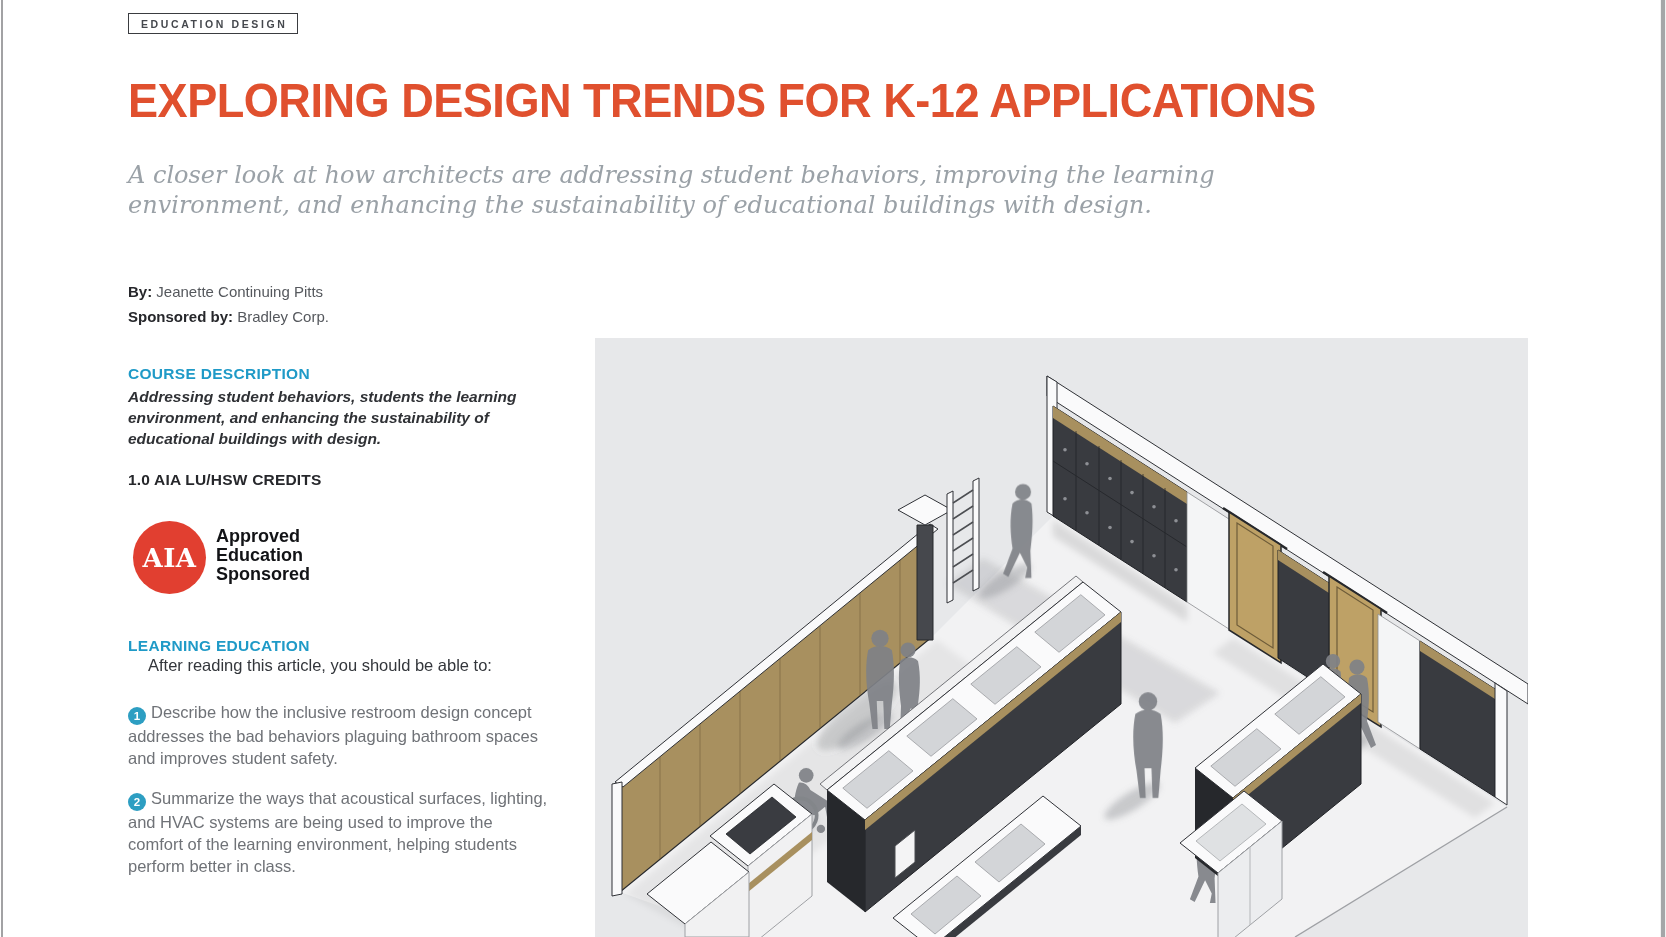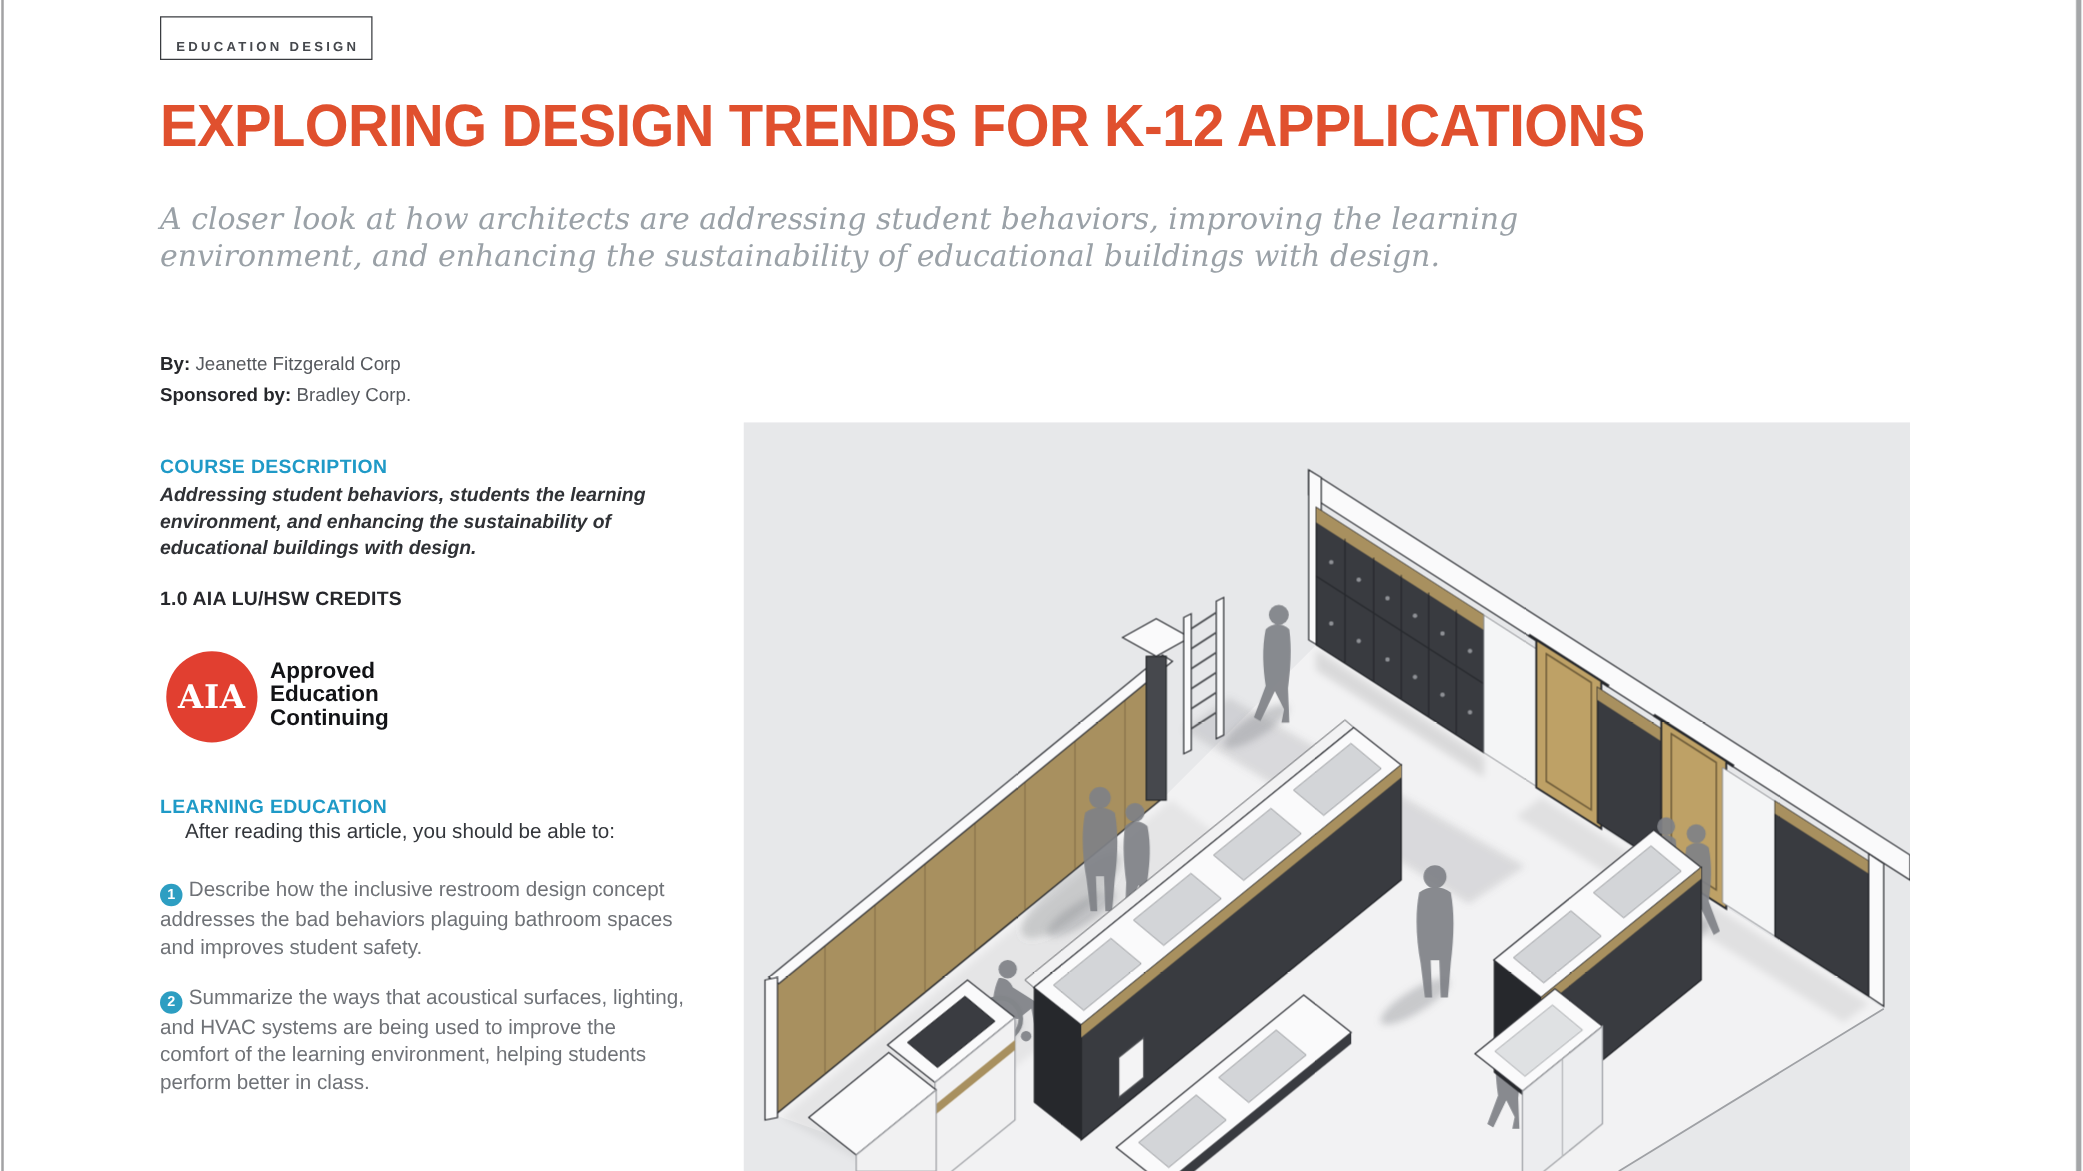--- a/index.html
+++ b/index.html
@@ -7,21 +7,21 @@
     --aia-red:#E13F30; --text-dark:#26272B; --text-gray:#6F7277;
     --text-light-gray:#9AA1A7; --wood:#A8905F; --charcoal:#393B40; --scene-bg:#E7E8EA;
   }
   *{margin:0;padding:0;box-sizing:border-box;}
   html,body{width:1666px;height:937px;overflow:hidden;}
   body{background:#fff;font-family:"Liberation Sans",sans-serif;position:relative;}
   .page{position:absolute;inset:0;background:#fff;}
   .left-edge{position:absolute;left:1px;top:0;width:2px;height:937px;background:#A2A2A4;}
 
   .category-tag{position:absolute;left:128px;top:13px;border:1px solid #3A3C40;color:#45484D;
-    font-size:10.5px;font-weight:bold;letter-spacing:2.6px;padding:18px 10px 3px 12px;}
+    font-size:10.5px;font-weight:bold;letter-spacing:2.6px;padding:4px 10px 3px 12px;}
 
   .page-title{position:absolute;left:128px;top:72px;color:var(--accent-orange);
     font-size:46px;font-weight:bold;letter-spacing:-.5px;white-space:nowrap;
     transform:scale(.98,1.04);transform-origin:left top;}
 
   .page-subtitle{position:absolute;left:128px;top:160px;width:1150px;
     font-family:"DejaVu Serif",serif;font-style:italic;font-size:24px;line-height:30px;
     color:var(--text-light-gray);}
 
   .meta{position:absolute;left:128px;top:279px;font-size:15px;line-height:25px;color:#55585D;}
@@ -78,39 +78,39 @@
 
   <div class="category-tag">EDUCATION DESIGN</div>
 
   <h1 class="page-title">EXPLORING DESIGN TRENDS FOR K-12 APPLICATIONS</h1>
 
   <p class="page-subtitle">A closer look at how architects are addressing student behaviors, improving the learning environment, and enhancing the sustainability of educational buildings with design.</p>
 
   <div class="meta">
     <div>
       <b>By:</b>
-      <span>Jeanette Fitzgerald Corp</span>
+      <span>Jeanette Continuing Pitts</span>
     </div>
     <div>
       <b>Sponsored by:</b>
       <span>Bradley Corp.</span>
     </div>
   </div>
 
   <div class="sec-heading course-heading">COURSE DESCRIPTION</div>
   <p class="course-body">Addressing student behaviors, students the learning environment, and enhancing the sustainability of educational buildings with design.</p>
 
   <div class="credits-line">1.0 AIA LU/HSW CREDITS</div>
 
   <div class="aia-logo">
     <div class="aia-circle">AIA</div>
     <div class="aia-label">
       <div>Approved</div>
       <div>Education</div>
-      <div>Continuing</div>
+      <div>Sponsored</div>
     </div>
   </div>
 
   <div class="sec-heading objectives-heading">LEARNING EDUCATION</div>
   <p class="objectives-intro">After reading this article, you should be able to:</p>
 
   <p class="objective objective-1"><span class="num-badge">1</span><span>Describe how the inclusive restroom design concept addresses the bad behaviors plaguing bathroom spaces and improves student safety.</span></p>
 
   <p class="objective objective-2"><span class="num-badge">2</span><span>Summarize the ways that acoustical surfaces, lighting, and HVAC systems are being used to improve the comfort of the learning environment, helping students perform better in class.</span></p>
 

